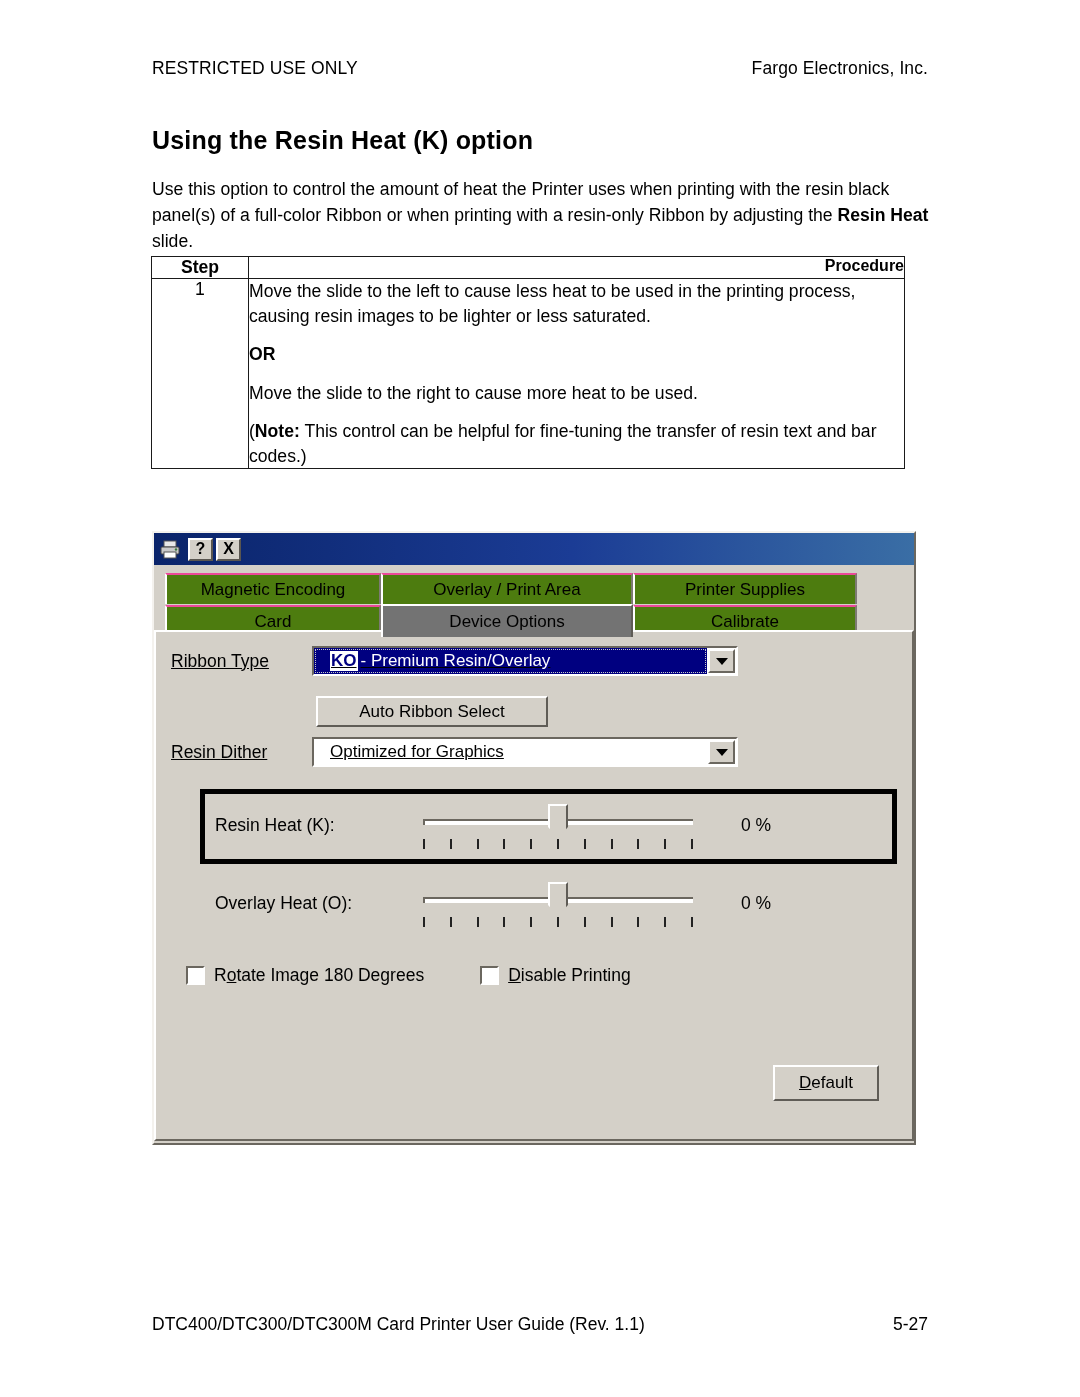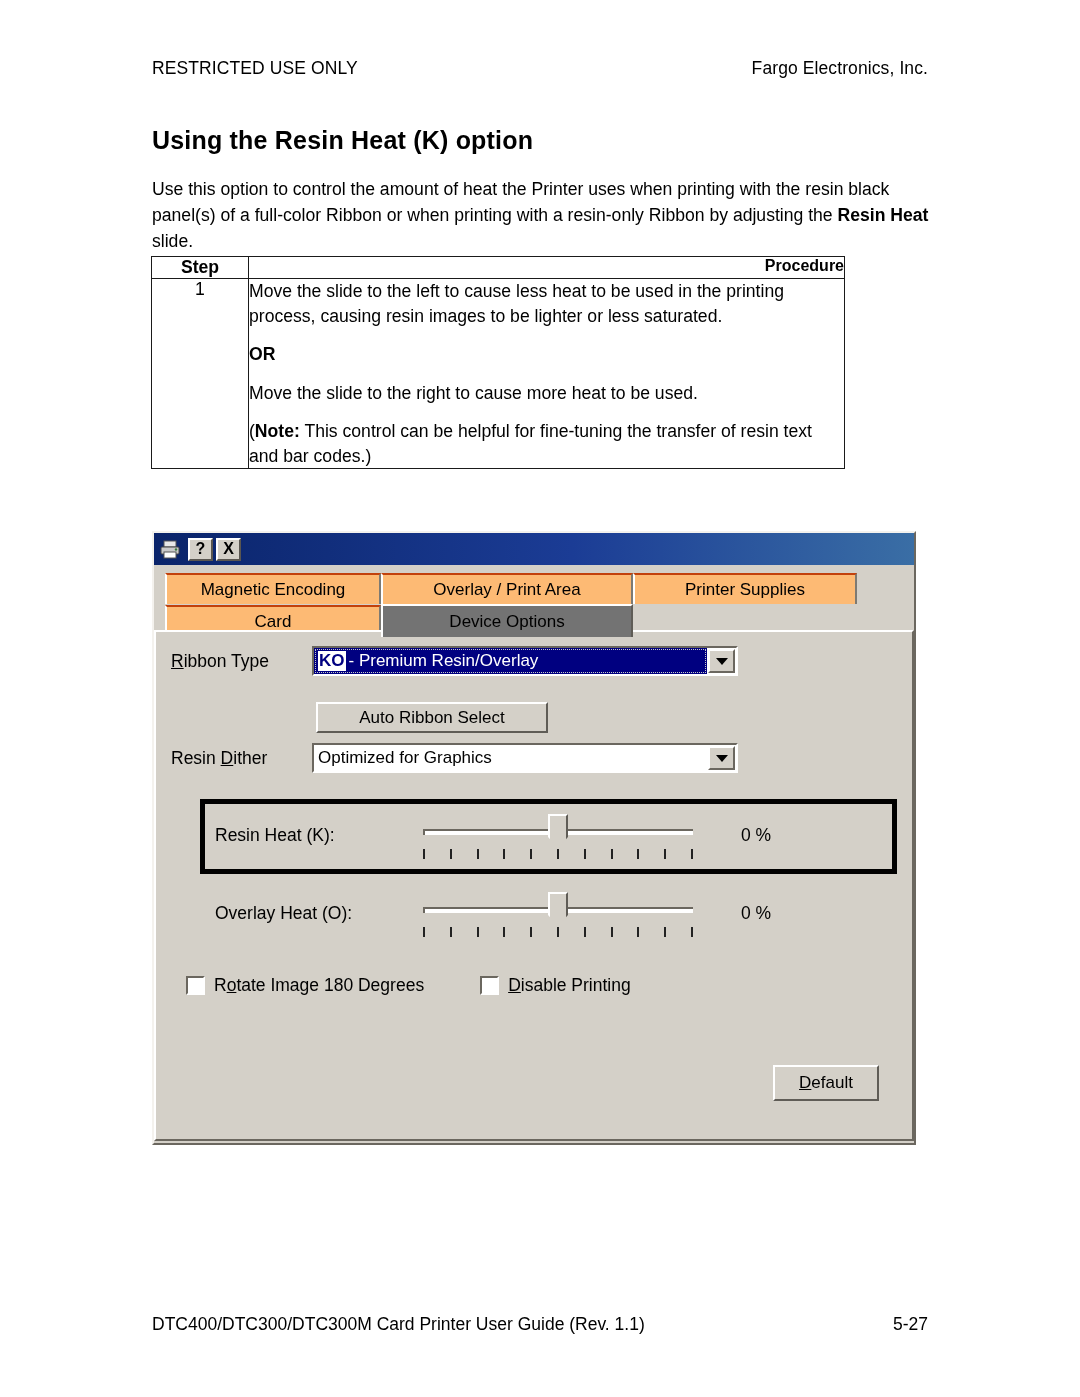--- a/index.html
+++ b/index.html
@@ -50,21 +50,21 @@
     font-size: 17.6px;
     line-height: 26px;
   }
   .intro b { font-weight: bold; }
 
   
   .proc-table {
     position: absolute;
     left: 151px;
     top: 256px;
-    width: 694px;
+    width: 754px;
     border-collapse: collapse;
     font-size: 17.6px;
   }
   .proc-table td, .proc-table th {
     border: 1px solid #1a1a1a;
     vertical-align: top;
     padding: 0;
   }
   .th-step {
     width: 96px;
@@ -158,22 +158,22 @@
 
   
   .tabstrip { position: relative; height: 66px; }
   .tabrow {
     display: flex;
     height: 31px;
     position: relative;
   }
   .tabrow.row2 { margin-top: 1px; }
   .tab {
-    background: #fdba74;
-    border-top: 2px solid #c2410c;
+    background: #4d7c0f;
+    border-top: 2px solid #ec4899;
     border-left: 2px solid #ffffff;
     border-right: 2px solid #7d7a73;
     box-sizing: border-box;
     display: flex;
     align-items: center;
     justify-content: center;
     font-size: 17px;
     color: #000;
     white-space: nowrap;
     position: relative;
@@ -210,21 +210,22 @@
   
   .form {
     position: absolute;
     left: 0; right: 0; top: 67px; bottom: 0;
     padding: 14px 17px 0 17px;
     box-sizing: border-box;
   }
   .row {
     display: flex;
     align-items: center;
-    margin-bottom: 26px;
+    margin-bottom: 20px;
+    text-decoration: underline;
   }
   .lbl {
     font-size: 17.5px;
     white-space: nowrap;
   }
   .lbl u { text-decoration: underline; }
   .lbl.ribbon { width: 141px; }
   .lbl.dither { width: 141px; }
 
   .combo {
@@ -235,21 +236,21 @@
     border-top: 2px solid #6b675f;
     border-left: 2px solid #6b675f;
     border-right: 2px solid #ffffff;
     border-bottom: 2px solid #ffffff;
     background: #ffffff;
   }
   .combo .field {
     flex: 1 1 auto;
     display: flex;
     align-items: center;
-    padding-left: 4px;
+    padding-left: 16px;
     font-size: 17px;
     white-space: nowrap;
     overflow: hidden;
   }
   .combo.selected .field {
     background: #000080;
     color: #ffffff;
     outline: 1px dotted #c8c8c8;
     outline-offset: -2px;
   }
@@ -477,20 +478,21 @@
 
     <div class="tabstrip">
       <div class="tabrow row1">
         <div class="tab t-mag">Magnetic Encoding</div>
         <div class="tab t-ovl">Overlay / Print Area</div>
         <div class="tab t-sup">Printer Supplies</div>
       </div>
       <div class="tabrow row2">
         <div class="tab t-card">Card</div>
         <div class="tab t-dev active">Device Options</div>
+        <div class="tab t-cal">Calibrate</div>
       </div>
     </div>
 
     <div class="tabpage"></div>
 
     <div class="form">
 
       <div class="row">
         <span class="lbl ribbon"><u>R</u>ibbon Type</span>
         <span class="combo ribbon-combo selected">

